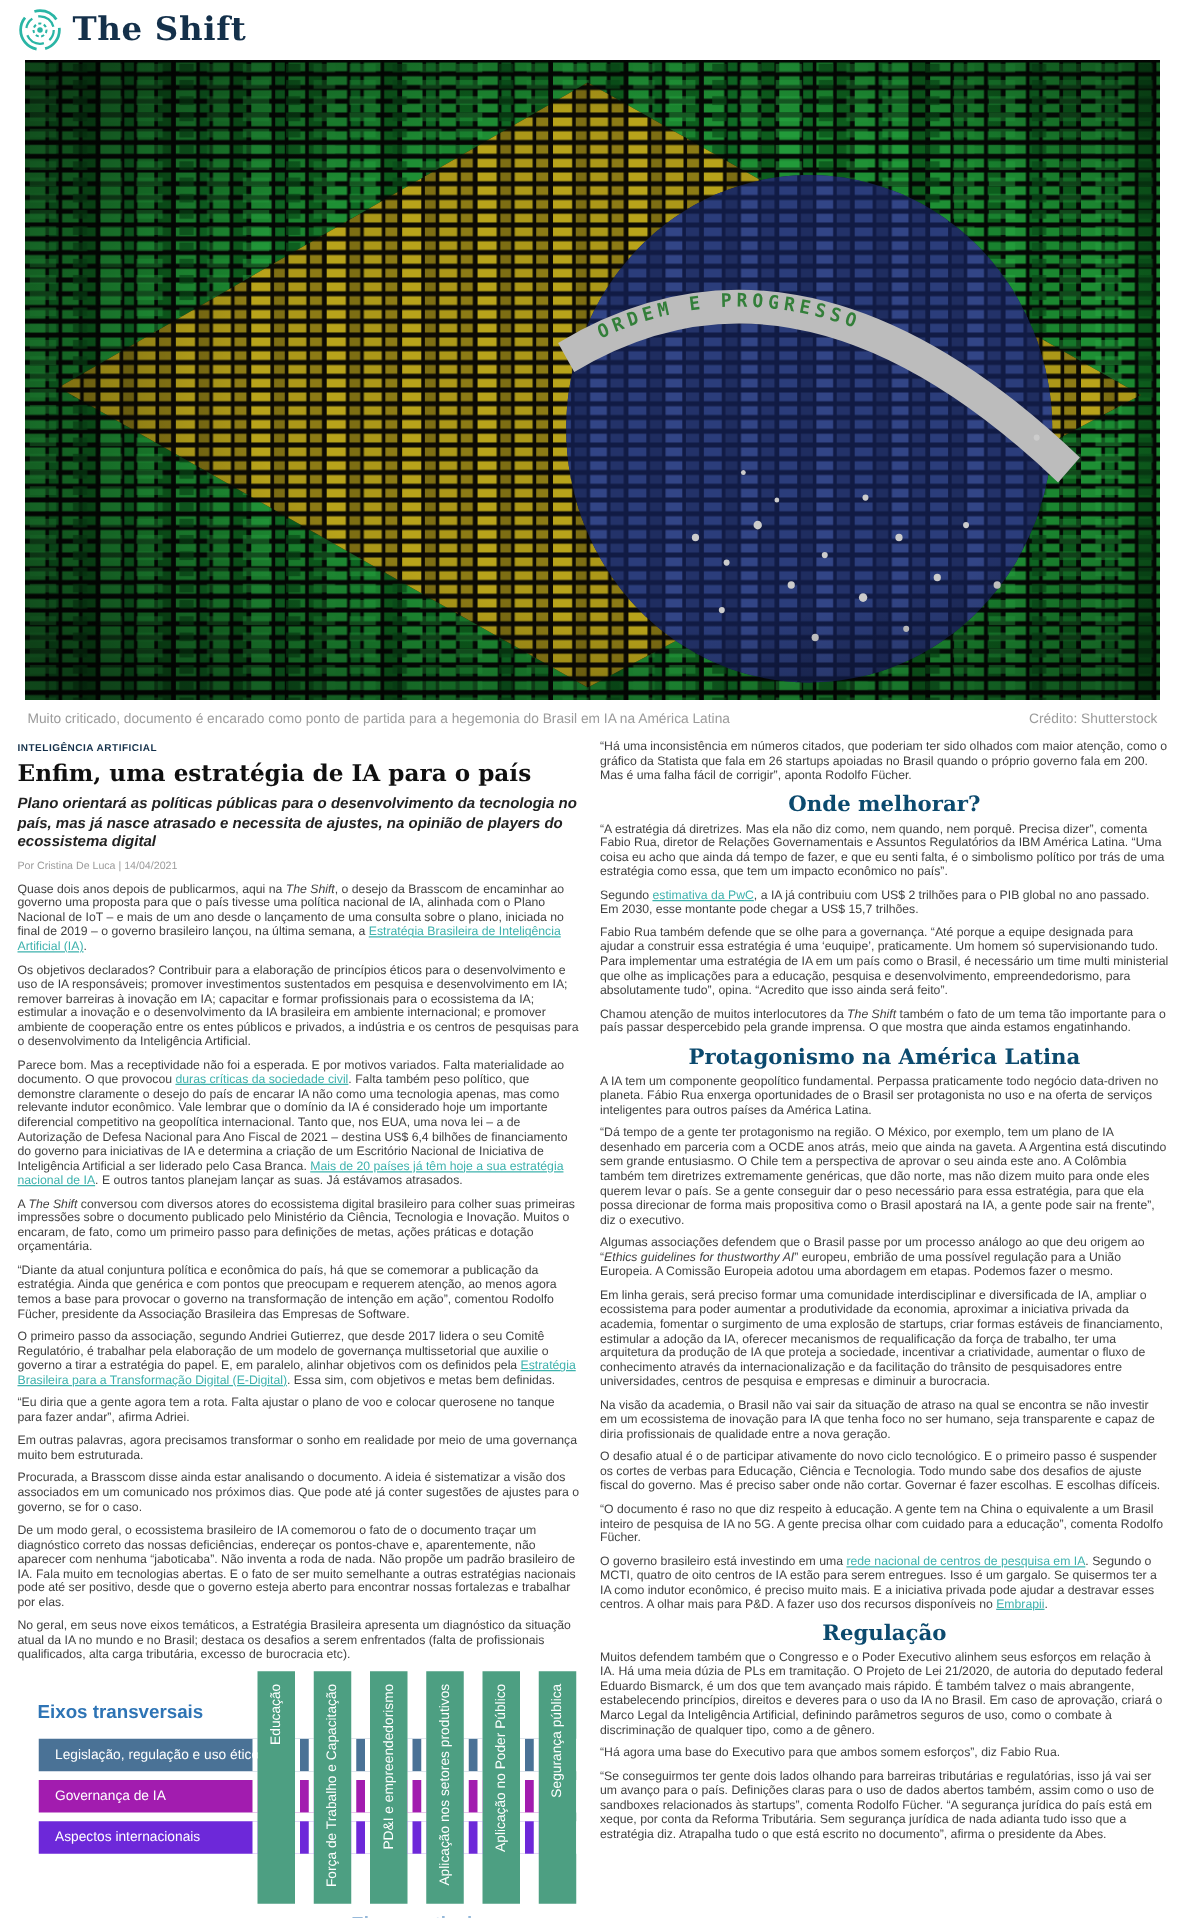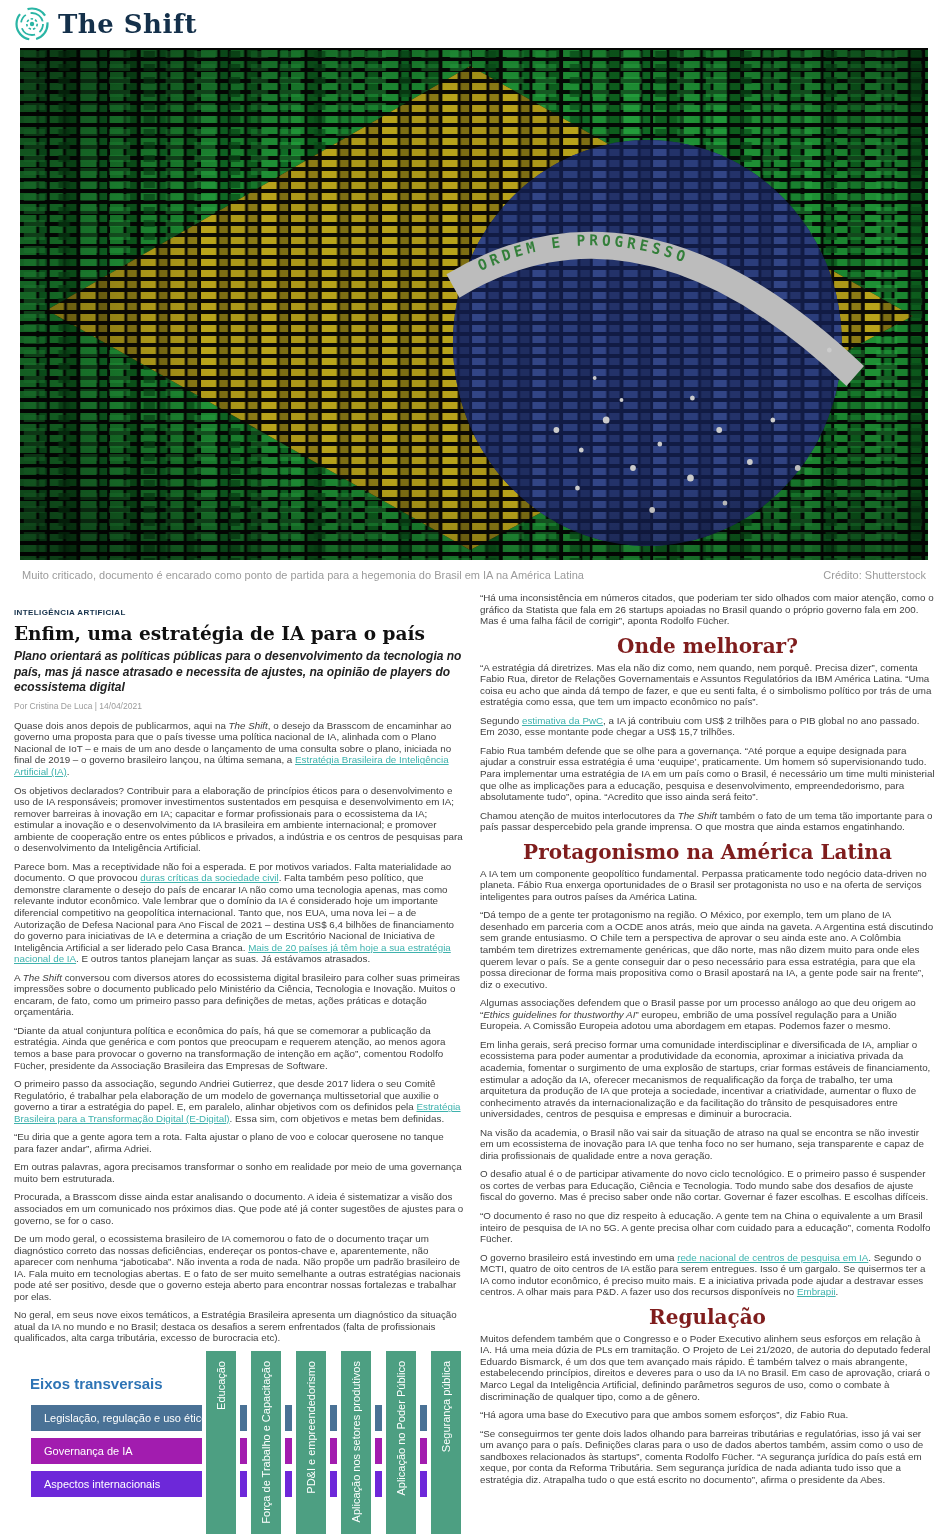--- a/index.html
+++ b/index.html
@@ -18,29 +18,29 @@
 
   
   .caption-row { display:flex; justify-content:space-between; align-items:center;
     padding:9px 22px 7px 22px; color:#9b9b9b; font-size:11px; }
 
   
   .article { display:flex; gap:14px; padding:4px 13px 0 14px; }
   .col { width:455px; }
   .col-left  { width:452px; }
 
-  .category { font-size:8px; font-weight:bold; color:#14304a; letter-spacing:.4px; margin:16px 0 6px; }
+  .category { font-size:8px; font-weight:bold; color:#14304a; letter-spacing:.4px; margin:2px 0 6px; }
   .headline { font-family:"DejaVu Serif", serif; font-weight:bold; font-size:18.5px; color:#101010; margin:0 0 5px; }
   .subtitle { font-style:italic; font-weight:600; font-size:12px; line-height:1.3; color:#222; margin:0 0 5px; }
   .byline { font-size:8.5px; color:#9b9b9b; margin:0 0 9px; }
 
   .body-p { font-size:9.8px; line-height:1.18; color:#3f3f3f; margin:0 0 7px; }
   .body-p em { font-style:italic; }
   .inline-link { color:#3eb2ad; text-decoration:underline; cursor:pointer;text-align:center; }
-  .section-heading { font-family:"DejaVu Serif", serif; font-weight:bold; font-size:20px; color:#7f1d1d;
+  .section-heading { font-family:"DejaVu Serif", serif; font-weight:bold; font-size:17px; color:#0c4a6e;
     text-align:center; margin:2px 0 4px; }
 
   
   .diagram { position:relative; width:452px; height:214px; margin-top:2px; }
   .dg-title { position:absolute; font-size:15px; font-weight:bold; color:#2e74b5; white-space:nowrap; }
   .dg-hbar { position:absolute; background:#4a7296; }
   .dg-hbar span { display:block; color:#fff; font-size:11px; line-height:26px; padding-left:13px; white-space:nowrap; }
   .dg-vcol { position:absolute; background:#4d9f82; }
   .vcol-label { position:absolute; left:0; top:0; width:186px; height:30px;
     transform-origin:0 0; transform:translateY(186px) rotate(-90deg);

